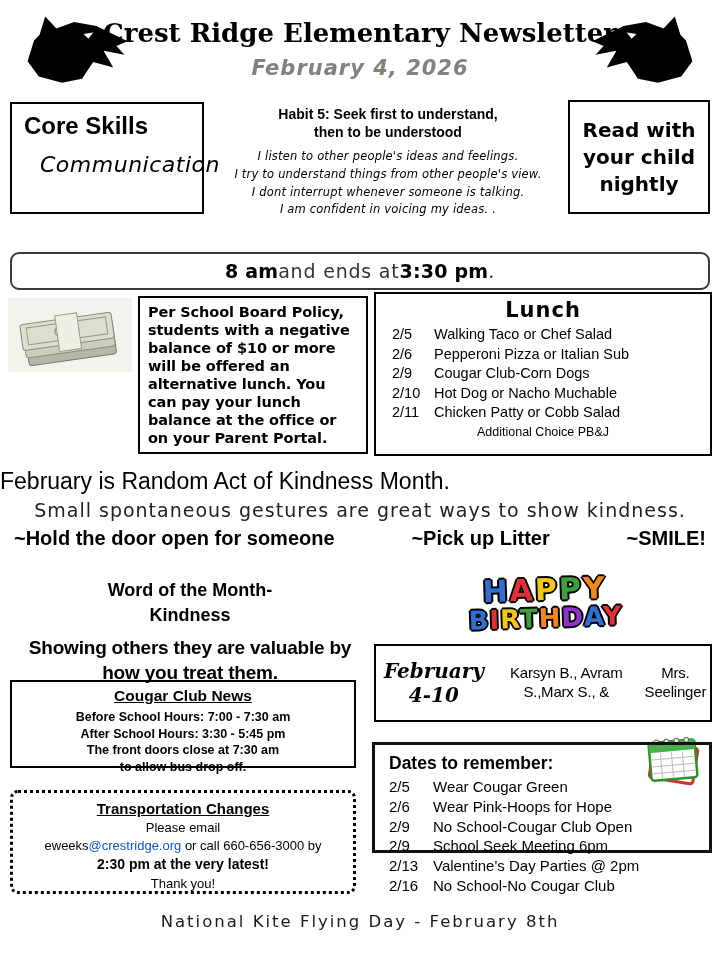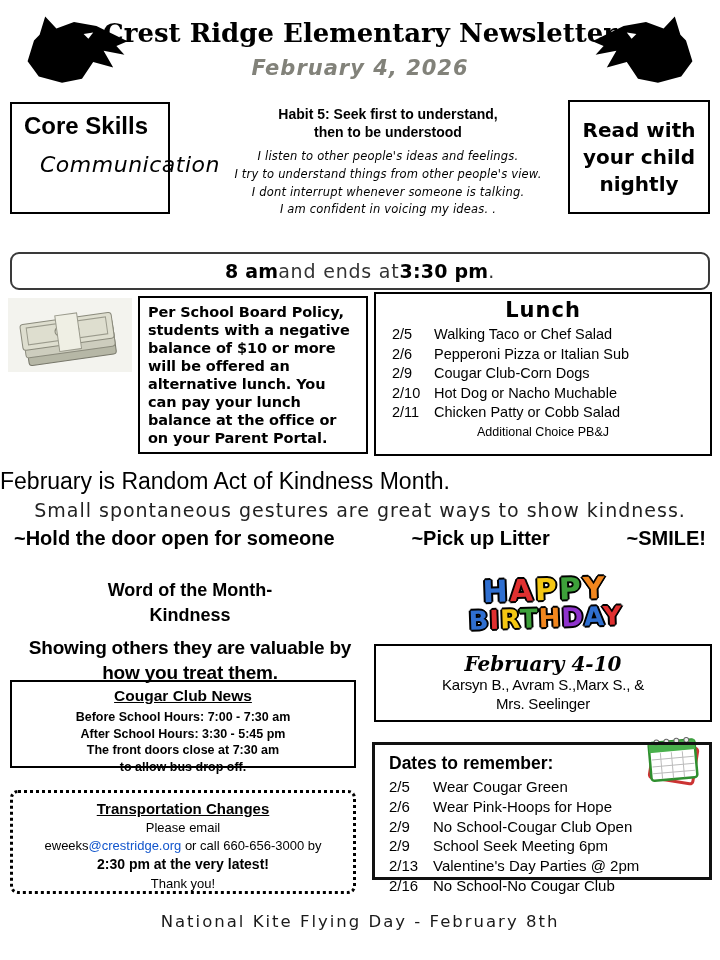--- a/index.html
+++ b/index.html
@@ -11,21 +11,21 @@
   .title{top:18px;left:0;width:720px;text-align:center;
          font-family:"DejaVu Serif",serif;font-weight:bold;font-size:26px;}
   .date{top:56px;left:0;width:720px;text-align:center;color:#82827a;
         font-family:"DejaVu Sans",sans-serif;font-style:italic;font-weight:bold;font-size:21px;letter-spacing:1px;}
   .logo{top:10px;width:104px;height:80px;}
   .logo svg{width:100%;height:100%;}
   .logo-l{left:26px;}
   .logo-r{right:26px;transform:scaleX(-1);}
 
   
-  .core-box{left:10px;top:102px;width:160px;height:112px;border:2.5px solid #000;padding:8px 0 0 12px;}
+  .core-box{left:10px;top:102px;width:194px;height:112px;border:2.5px solid #000;padding:8px 0 0 12px;}
   .core-title{font-size:24px;font-weight:bold;}
   .core-value{margin:12px 0 0 16px;font-size:22px;font-style:italic;font-family:"DejaVu Sans",sans-serif;letter-spacing:.5px;}
   .habit{left:212px;top:106px;width:352px;text-align:center;}
   .habit-t{font-weight:bold;font-size:14px;line-height:1.25;}
   .habit-lines{margin-top:7px;font-style:italic;font-size:11.5px;line-height:1.55;letter-spacing:.2px;
                font-family:"DejaVu Sans",sans-serif;}
   .read-box{right:10px;top:100px;width:142px;height:114px;border:2.5px solid #000;
             display:flex;flex-direction:column;justify-content:center;align-items:center;
             font-weight:bold;font-size:20px;line-height:1.35;font-family:"DejaVu Sans",sans-serif;}
 
@@ -59,39 +59,39 @@
   .wom{left:20px;top:578px;width:340px;text-align:center;font-weight:bold;}
   .wom-small{font-size:18px;line-height:1.4;}
   .wom-big{font-size:19px;line-height:1.3;letter-spacing:-.2px;margin-top:8px;}
   .bday-graphic{left:428px;top:572px;width:234px;text-align:center;transform:rotate(-2deg);
                 font-family:"DejaVu Sans",sans-serif;font-weight:bold;}
   .bday-l1{font-size:30px;letter-spacing:2px;
            text-shadow:-2px 0 #000,2px 0 #000,0 -2px #000,0 2px #000,-1px -1px #000,1px 1px #000,1px -1px #000,-1px 1px #000;}
   .bday-l2{font-size:26px;letter-spacing:1px;margin-top:-4px;
            text-shadow:-2px 0 #000,2px 0 #000,0 -2px #000,0 2px #000,-1px -1px #000,1px 1px #000,1px -1px #000,-1px 1px #000;}
   .bday-box{left:374px;top:644px;width:338px;height:78px;border:2px solid #000;
-            display:flex;flex-direction:column;justify-content:center;align-items:center;text-align:center;}
+            display:flex;flex-direction:row;justify-content:center;align-items:center;text-align:center;}
   .bday-week{font-family:"DejaVu Serif",serif;font-style:italic;font-weight:bold;font-size:20px;}
   .bday-names{font-size:15px;line-height:1.25;letter-spacing:-.2px;}
 
   
   .club-box{left:10px;top:680px;width:346px;height:88px;border:2.5px solid #000;text-align:center;padding-top:5px;}
   .club-title{font-weight:bold;font-size:15.5px;text-decoration:underline;margin-bottom:4px;}
   .club-line{font-weight:bold;font-size:12.5px;line-height:1.32;}
 
   
   .trans-box{left:10px;top:790px;width:346px;height:104px;border:3px dotted #000;border-radius:8px;
              text-align:center;padding-top:7px;}
   .trans-title{font-weight:bold;font-size:15px;text-decoration:underline;margin-bottom:2px;}
   .trans-line{font-size:13px;line-height:1.4;}
   .trans-bold{font-weight:bold;font-size:14px;line-height:1.4;}
   .email-link{color:#1155cc;text-decoration:none;cursor:pointer;}
 
   
-  .dates-box{left:372px;top:742px;width:340px;height:138px;border:3px solid #111;padding:8px 16px 0 14px;}
+  .dates-box{left:372px;top:742px;width:340px;height:111px;border:3px solid #111;padding:8px 16px 0 14px;}
   .dates-title{font-weight:bold;font-size:17.5px;margin-bottom:3px;}
   .date-row{display:flex;font-size:15px;line-height:19.8px;}
   .date-col{width:44px;}
   .date-text{flex:1;}
   .calendar{left:642px;top:733px;width:64px;height:54px;}
 
   
   .footer{top:912px;left:0;width:720px;text-align:center;font-size:16.5px;letter-spacing:2px;
           color:#1a1a1a;font-family:"DejaVu Sans",sans-serif;}
 </style>

